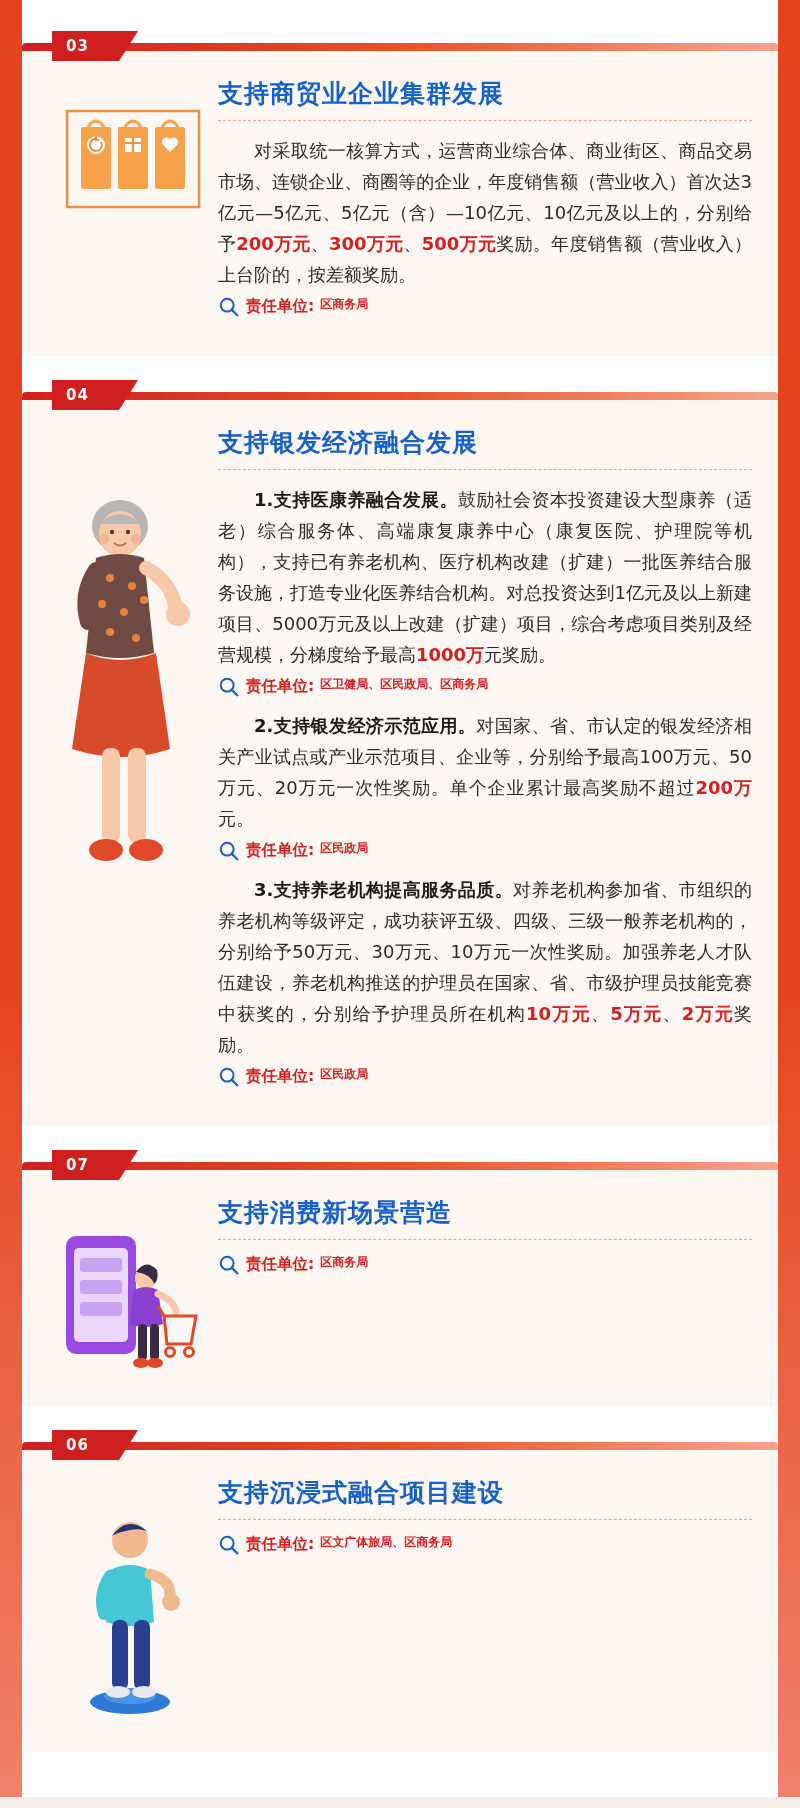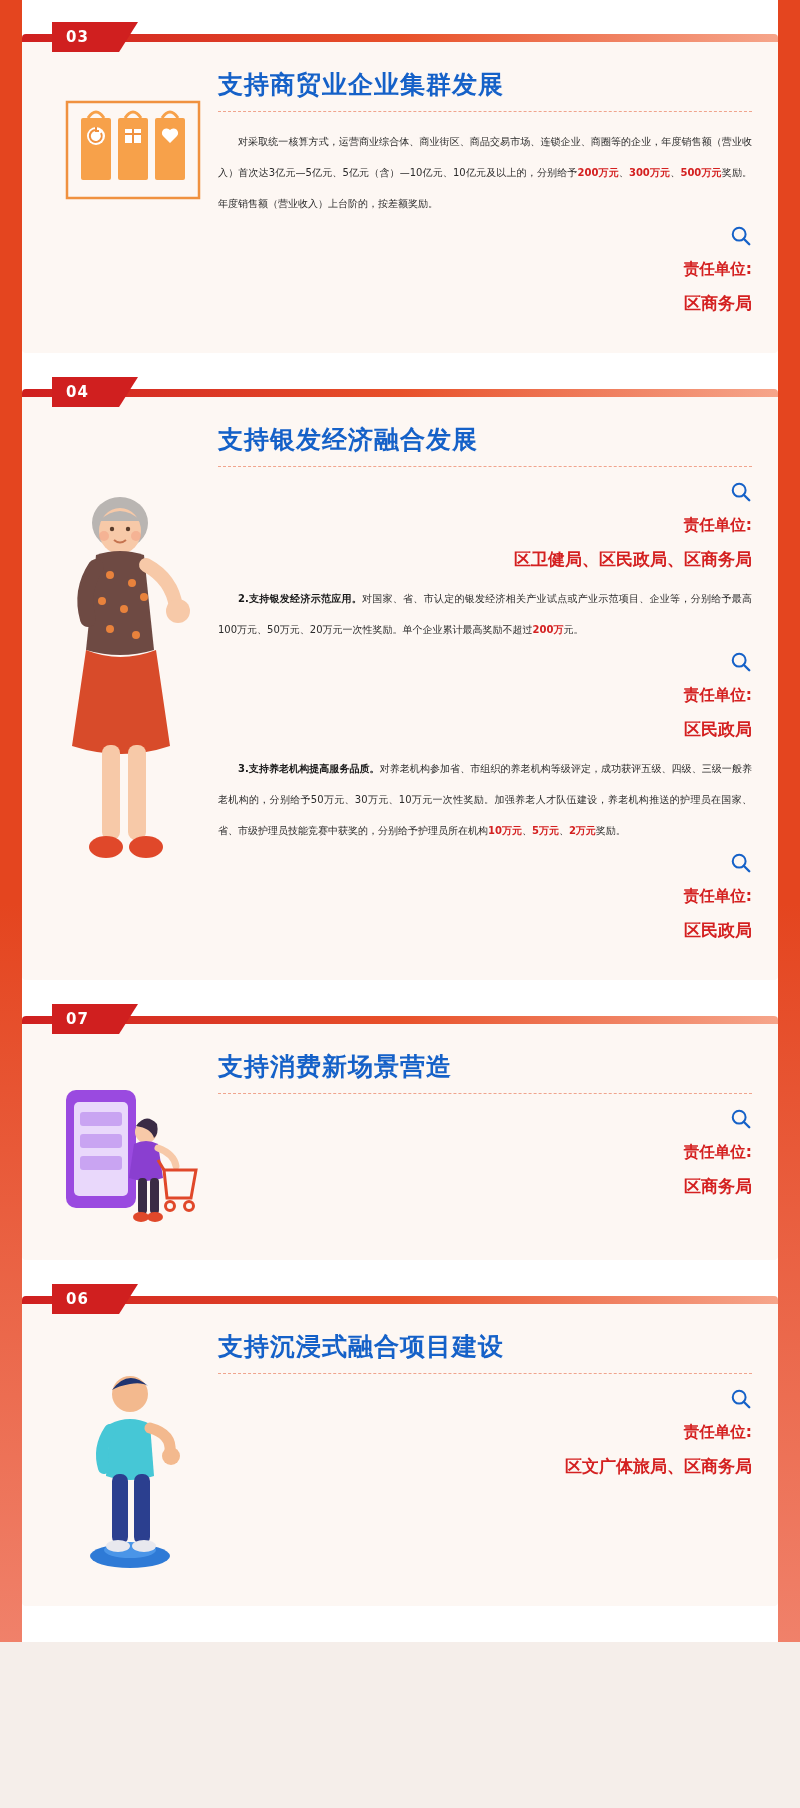--- a/index.html
+++ b/index.html
@@ -18,21 +18,21 @@
     z-index:0;
   }
   .page-inner{
     position:absolute; left:22px; right:22px; top:0; bottom:0;
     background:#ffffff;
     z-index:1;
   }
   .content{
     position:relative;
     z-index:3;
-    padding:0 22px;
+    padding:9px 22px;
     box-sizing:border-box;
     width:800px;
   }
 
   
   .card{
     position:relative;
     background:#fdf7f3;
     border-radius:4px;
     margin:0 0 36px 0;
@@ -94,50 +94,49 @@
     letter-spacing:1px;
     margin:0 0 10px 0;
     font-family:"DejaVu Sans","Liberation Sans",sans-serif;
   }
   .dashed{
     border-top:1.5px dashed #f0a48d;
     margin:0 0 14px 0;
   }
   p.para{
     margin:0 0 6px 0;
-    font-size:10px;
+    font-size:18px;
     line-height:31px;
     color:#2b2b2b;
     text-align:justify;
     text-indent:2em;
     font-family:"DejaVu Sans","Liberation Sans",sans-serif;
   }
   .rd{ color:#d42020; font-weight:bold; }
   .bk{ font-weight:bold; color:#1a1a1a;}
 
   .resp{
     display:flex;
-    align-items:flex-end;
-    gap:12px;
+    align-items:flex-start;
+    gap:6px;
     margin:4px 0 12px 0;
-    flex-direction:column;
   }
   .resp .mag{
     width:22px;height:22px;flex:0 0 22px;
   }
   .resp .lbl{
     color:#d42020;
     font-weight:bold;
     font-size:15.5px;
     font-family:"DejaVu Sans","Liberation Sans",sans-serif;
   }
   .resp .val{
     color:#d42020;
     font-weight:bold;
-    font-size:17px;
+    font-size:12px;
     font-family:"DejaVu Sans","Liberation Sans",sans-serif;
   }
 </style>
 </head>
 <body>
 
 <div class="page-bg"></div>
 <div class="page-inner"></div>
 
 <div class="content">
@@ -216,20 +215,21 @@
           <rect x="70" y="262" width="18" height="95" rx="8" fill="#f7c9a8"></rect>
 
           <ellipse cx="48" cy="364" rx="17" ry="11" fill="#e0482a"></ellipse>
           <ellipse cx="88" cy="364" rx="17" ry="11" fill="#e0482a"></ellipse>
         </svg>
       </div>
       <div class="textcol">
         <div class="sect-title">支持银发经济融合发展</div>
         <div class="dashed"></div>
 
+        <p class="para"><span class="bk">1.</span><span class="bk">支持医康养融合发展。</span><span>鼓励社会资本投资建设大型康养（适老）综合服务体、高端康复康养中心（康复医院、护理院等机构），支持已有养老机构、医疗机构改建（扩建）一批医养结合服务设施，打造专业化医养结合机构。对总投资达到1亿元及以上新建项目、5000万元及以上改建（扩建）项目，综合考虑项目类别及经营规模，分梯度给予最高</span><span class="rd">1000万</span><span>元奖励。</span></p>
         <div class="resp">
           <svg class="mag" viewBox="0 0 24 24">
             <circle cx="10" cy="10" r="7" fill="none" stroke="#1561c8" stroke-width="2.2"></circle>
             <line x1="15" y1="15" x2="21" y2="21" stroke="#1561c8" stroke-width="2.6" stroke-linecap="round"></line>
           </svg>
           <span class="lbl">责任单位:</span>
           <span class="val">区卫健局、区民政局、区商务局</span>
         </div>
 
         <p class="para"><span class="bk">2.</span><span class="bk">支持银发经济示范应用。</span><span>对国家、省、市认定的银发经济相关产业试点或产业示范项目、企业等，分别给予最高100万元、50万元、20万元一次性奖励。单个企业累计最高奖励不超过</span><span class="rd">200万</span><span>元。</span></p>

